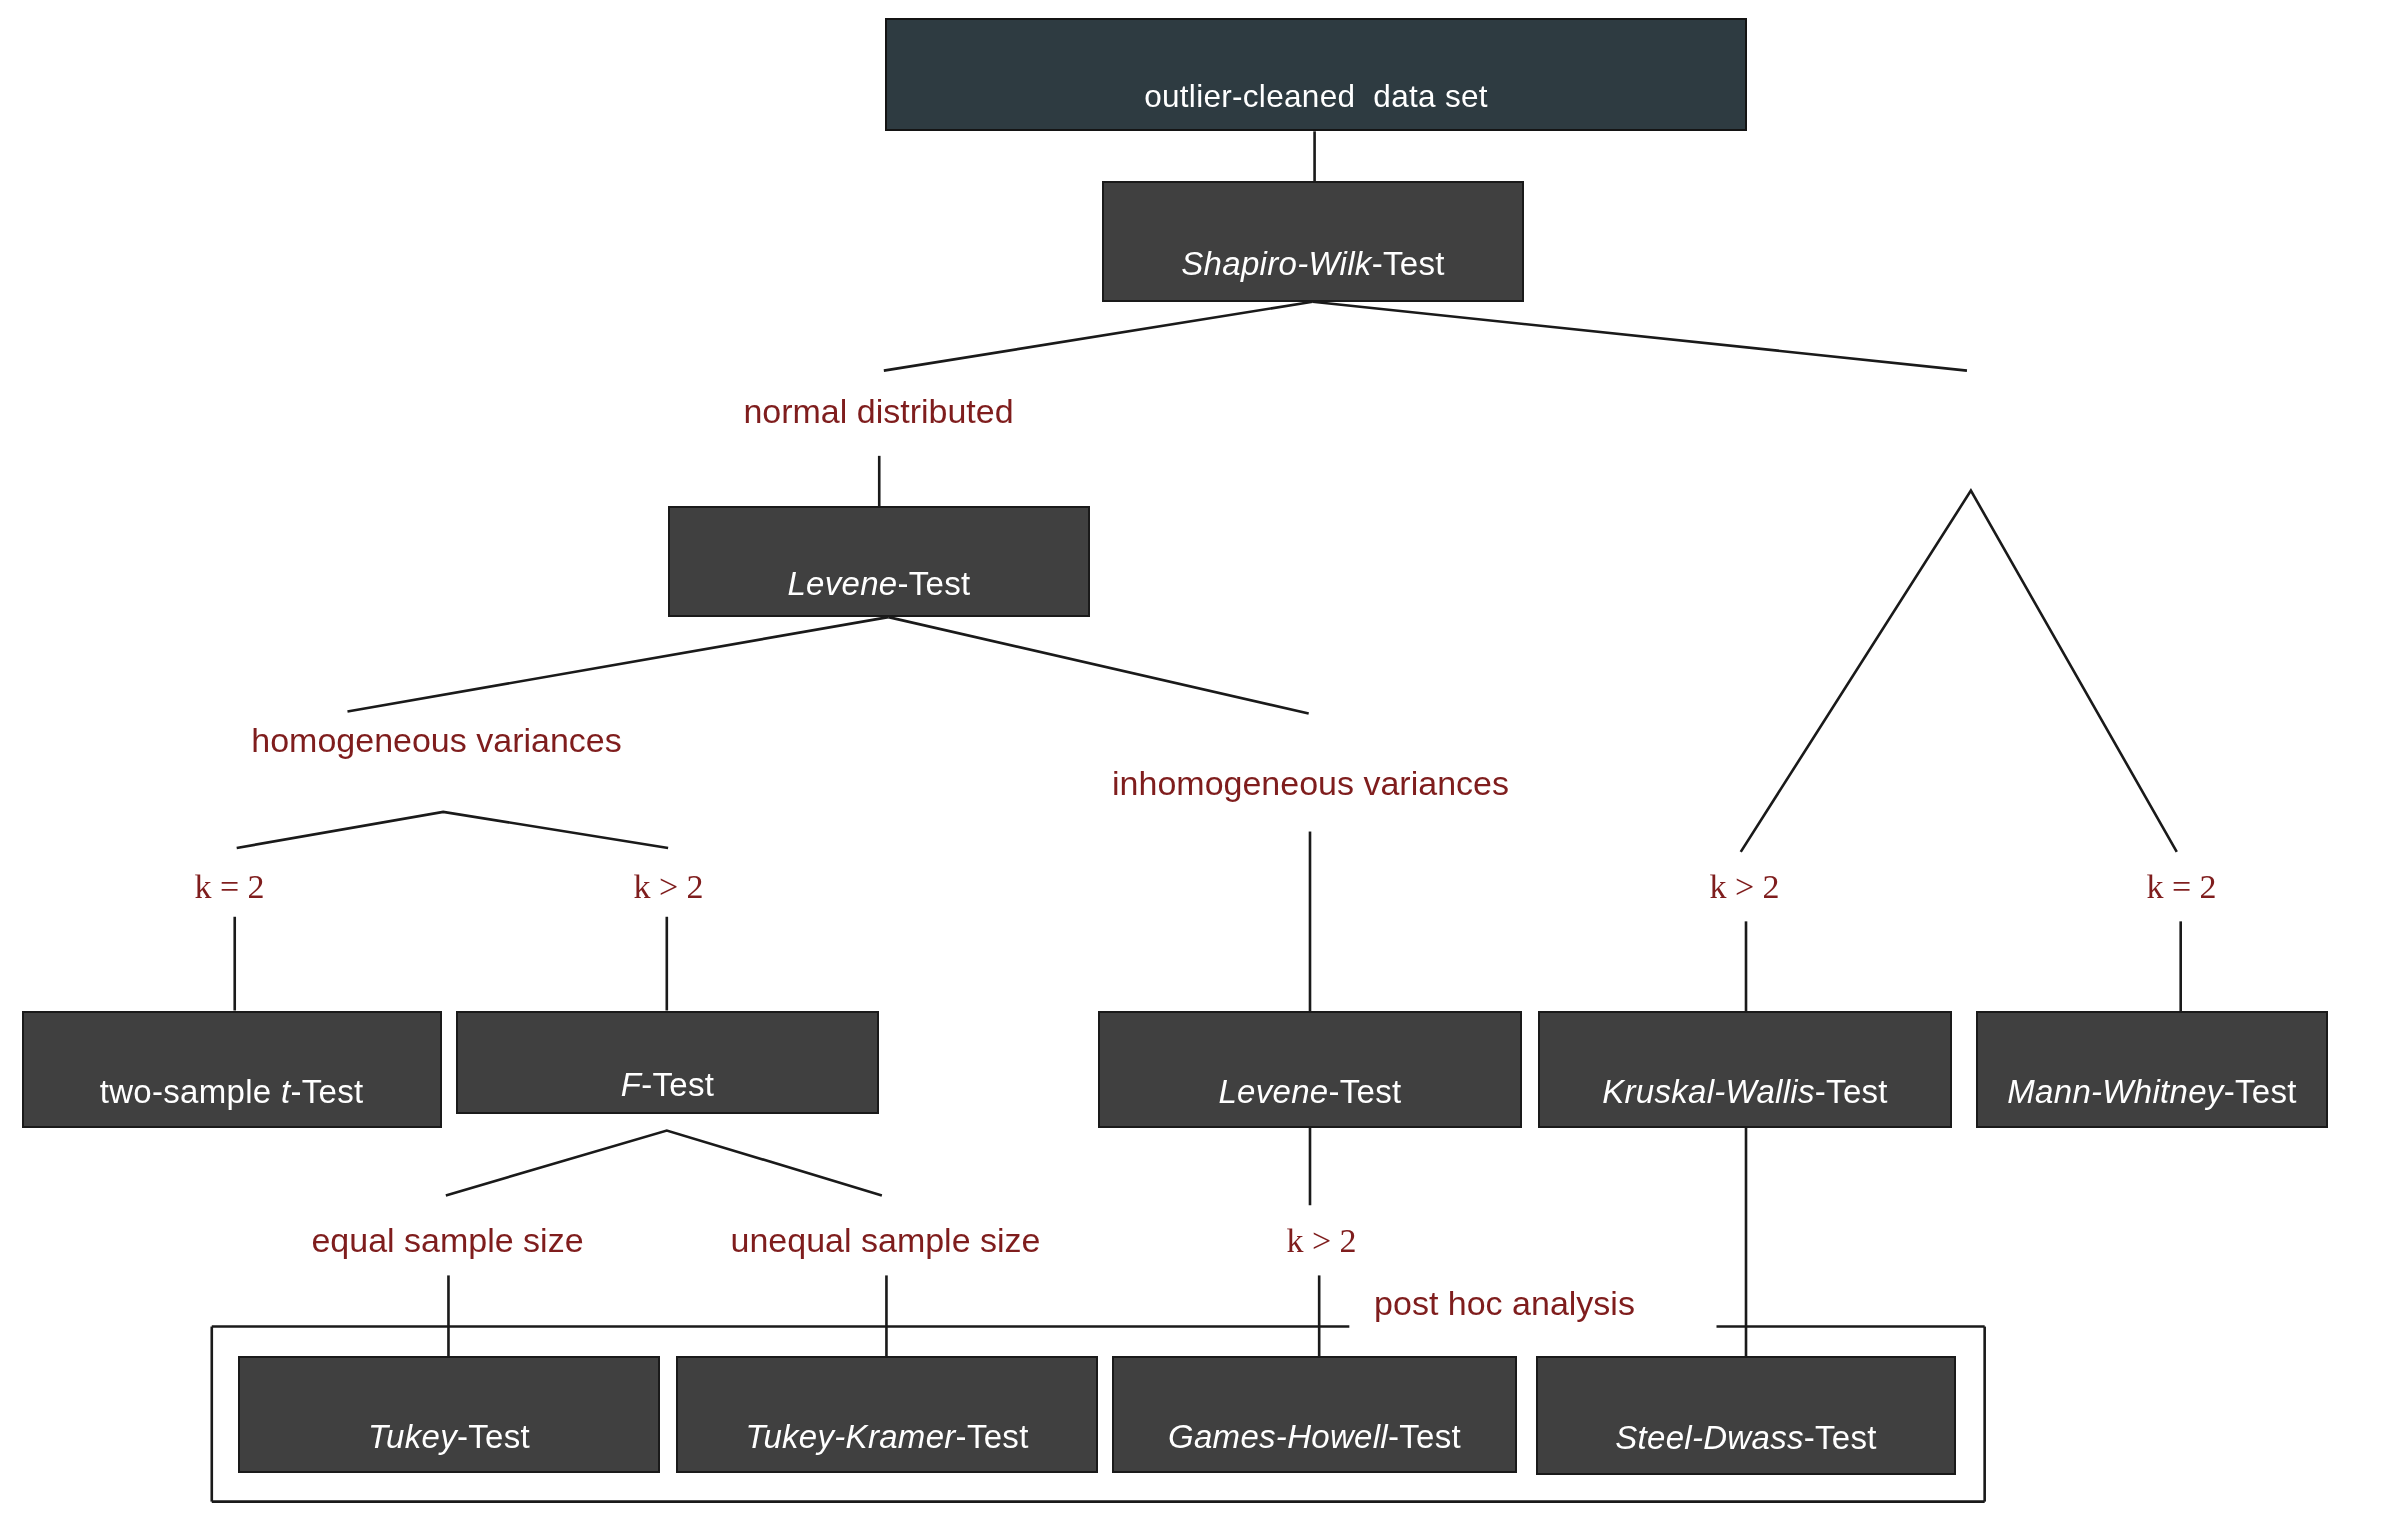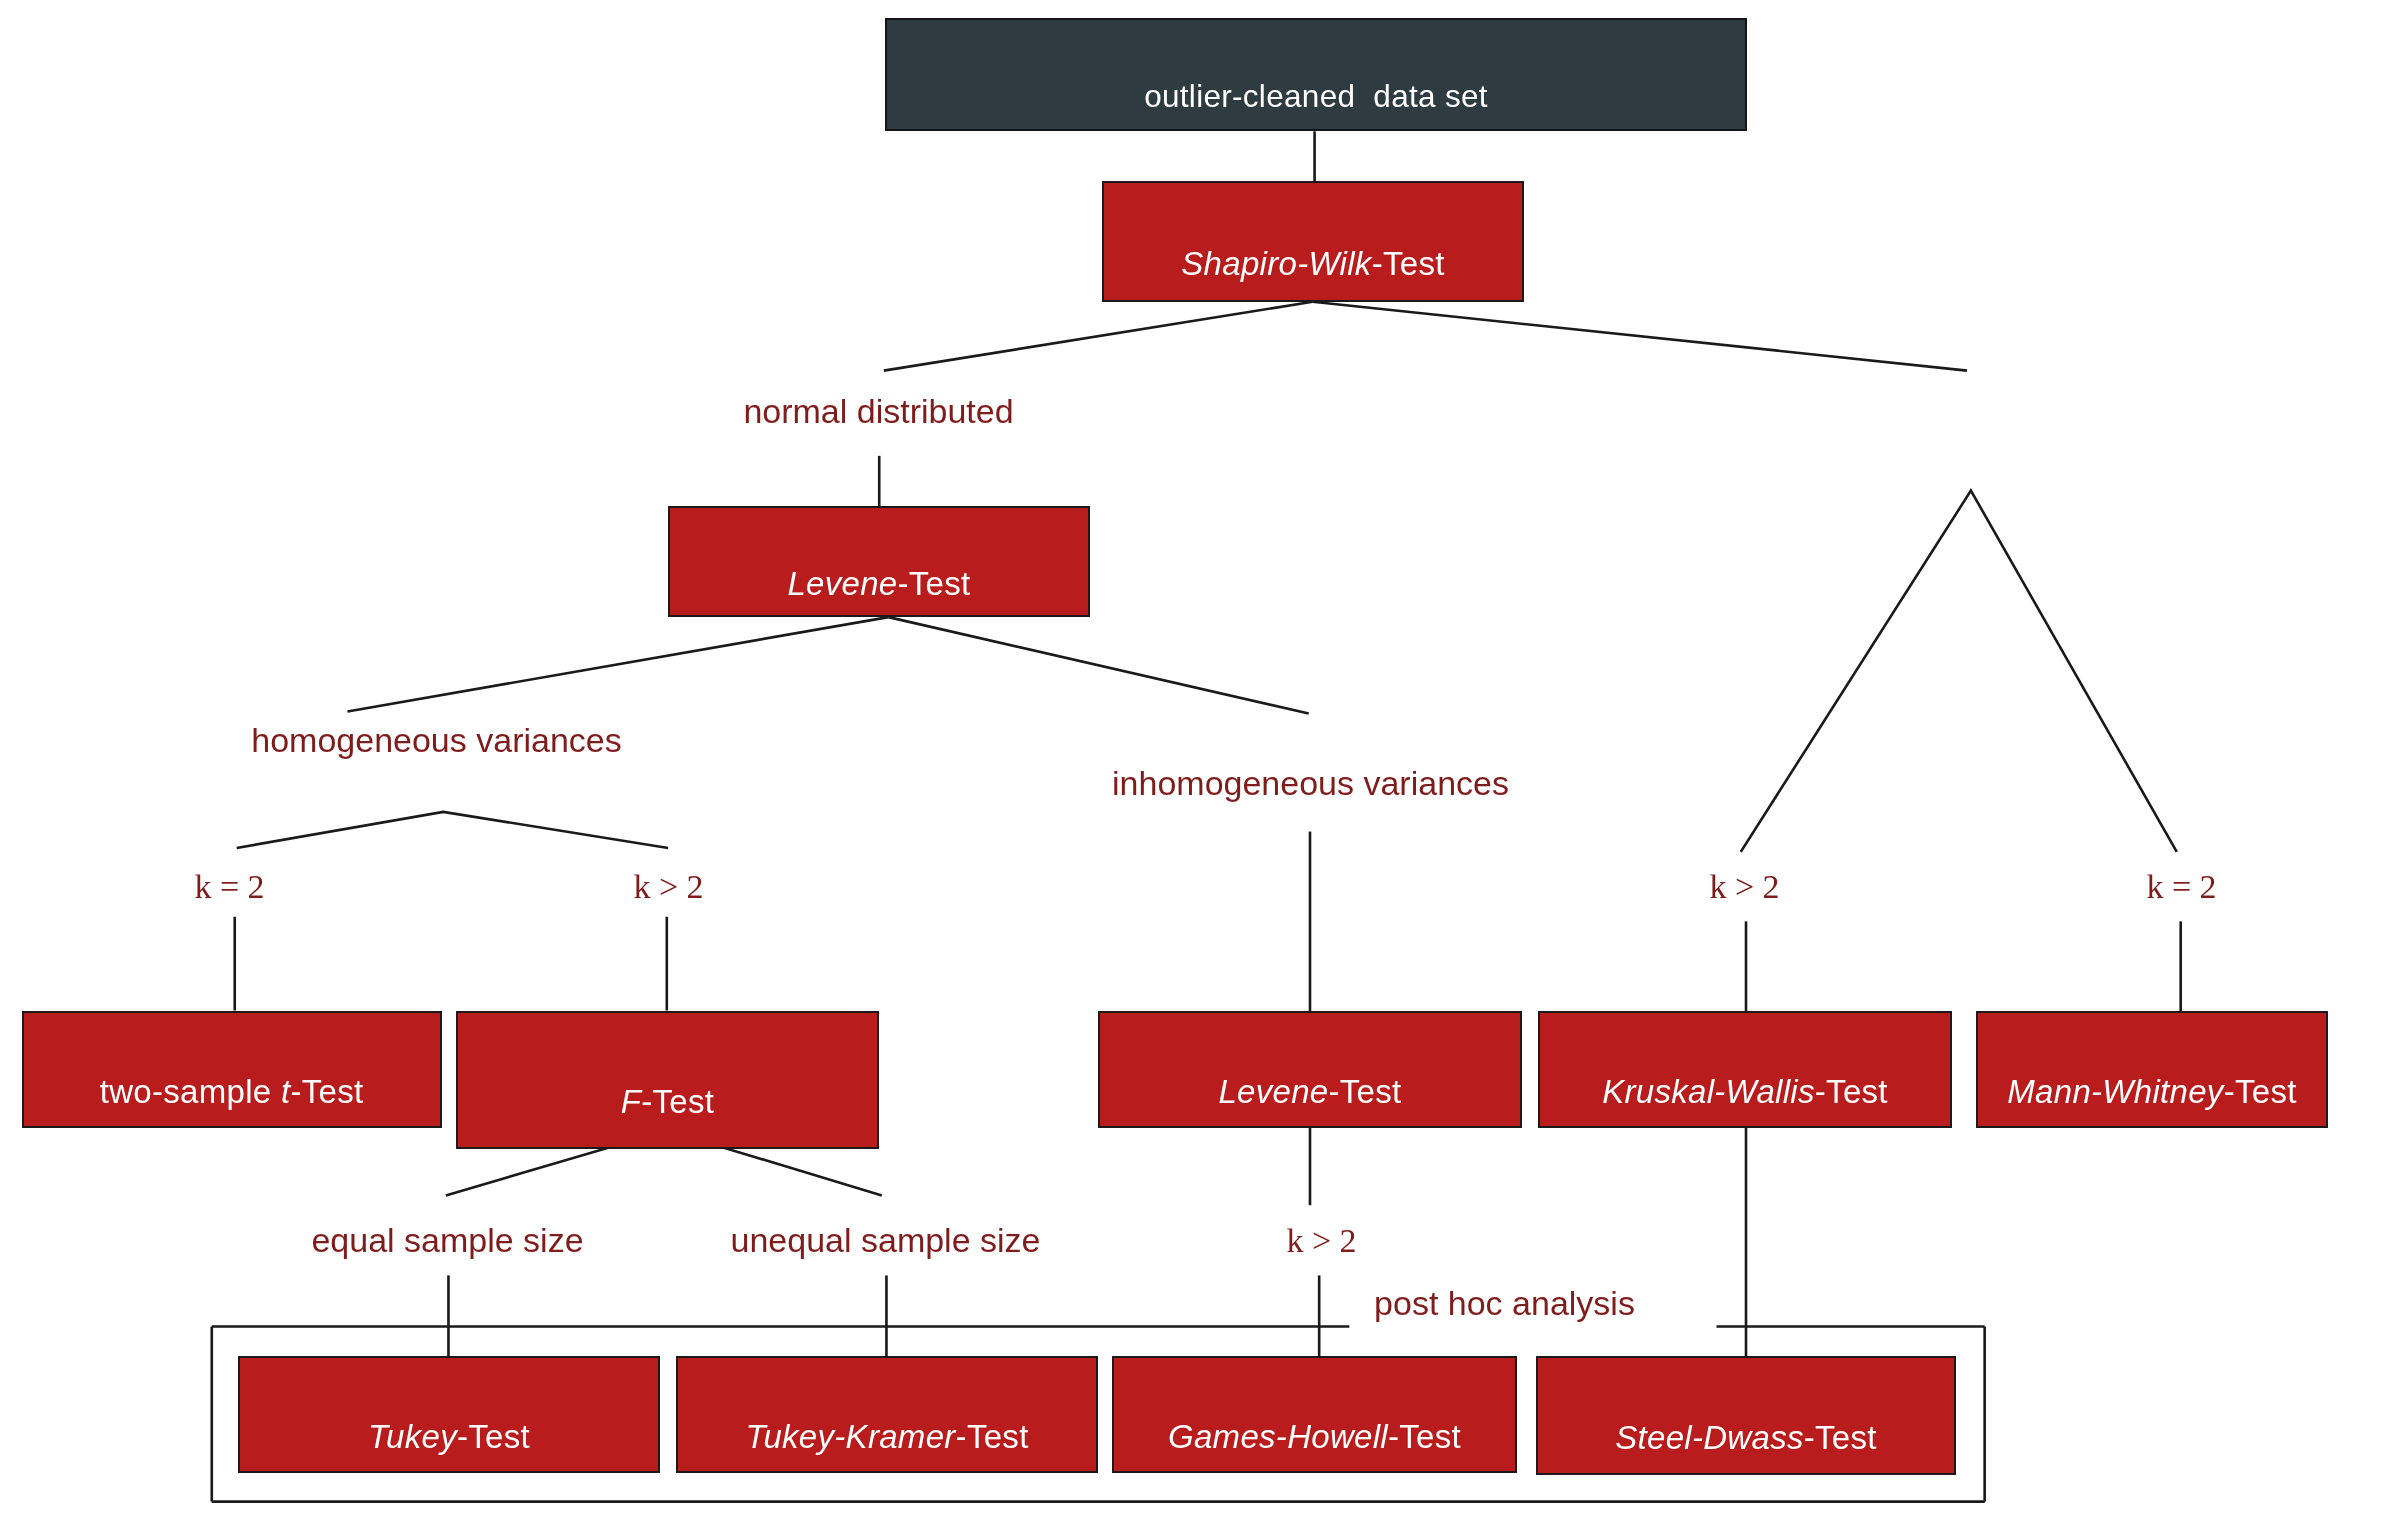--- a/index.html
+++ b/index.html
@@ -1,21 +1,21 @@
 <!DOCTYPE html>
 <html style="font-size:10.5px"><head>
 <meta charset="utf-8">
 <style>
   html,body{margin:0;padding:0;background:#ffffff;}
   #canvas{position:relative;width:2401px;height:1528px;background:#ffffff;
           font-family:"Liberation Sans",sans-serif;overflow:hidden;}
   #wires{position:absolute;left:0;top:0;width:2401px;height:1528px;}
   .node{position:absolute;box-sizing:border-box;display:flex;align-items:center;justify-content:center;
         text-align:center;}
-  .blue{background:#b91c1c;border:2.6px solid #1a1a1a;color:#ffffff;}
+  .blue{background:#404040;border:2.6px solid #1a1a1a;color:#ffffff;}
   .dark{background:#2e3b41;border:2.6px solid #141414;color:#ffffff;}
   .node .lbl{font-size:33px;letter-spacing:0.3px;margin-top:44px;}
   .dark .lbl{font-size:31.5px;white-space:pre;}
   .node .lbl i{font-style:italic;}
   .branch-label{position:absolute;color:#7f1d1d;font-size:34px;text-align:center;line-height:1.15;
                 white-space:nowrap;}
   .small-label{font-size:34px;font-family:Liberation Serif, serif;}
 </style>
 </head>
 <body>
@@ -61,21 +61,21 @@
   </div>
 
   <div class="node blue" style="left:668px;top:506px;width:422px;height:111px">
     <span class="lbl"><i>Levene</i><span>-Test</span></span>
   </div>
 
   <div class="node blue" style="left:21.6px;top:1011px;width:420px;height:117px">
     <span class="lbl"><span>two-sample </span><i>t</i><span>-Test</span></span>
   </div>
 
-  <div class="node blue" style="left:456px;top:1011px;width:423px;height:138px">
+  <div class="node blue" style="left:456px;top:1011px;width:423px;height:103px">
     <span class="lbl"><i>F</i><span>-Test</span></span>
   </div>
 
   <div class="node blue" style="left:1098px;top:1011px;width:424px;height:117px">
     <span class="lbl"><i>Levene</i><span>-Test</span></span>
   </div>
 
   <div class="node blue" style="left:1538px;top:1011px;width:414px;height:117px">
     <span class="lbl"><i>Kruskal-Wallis</i><span>-Test</span></span>
   </div>

